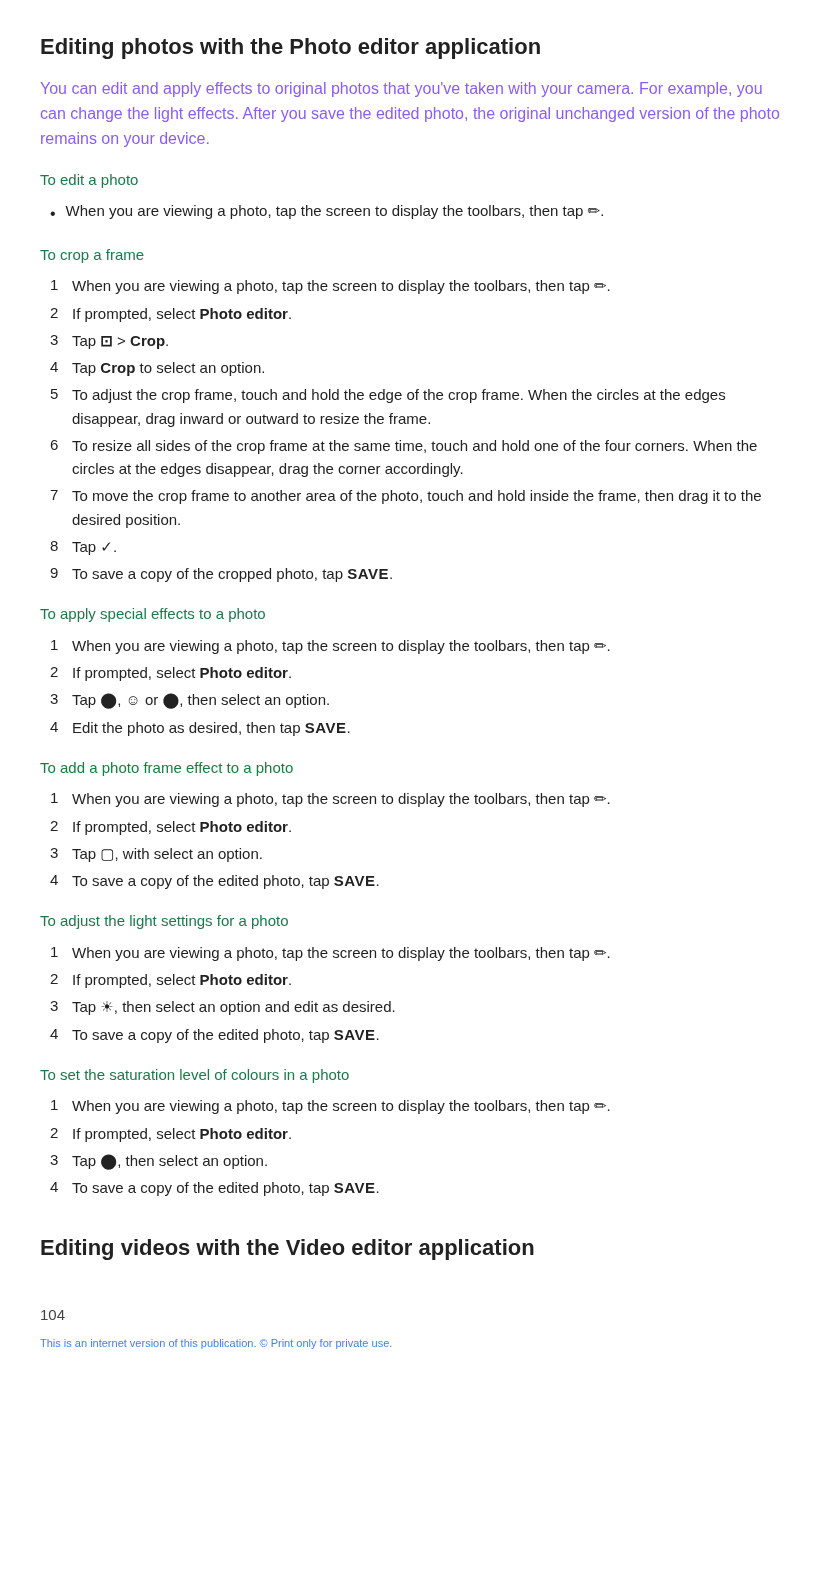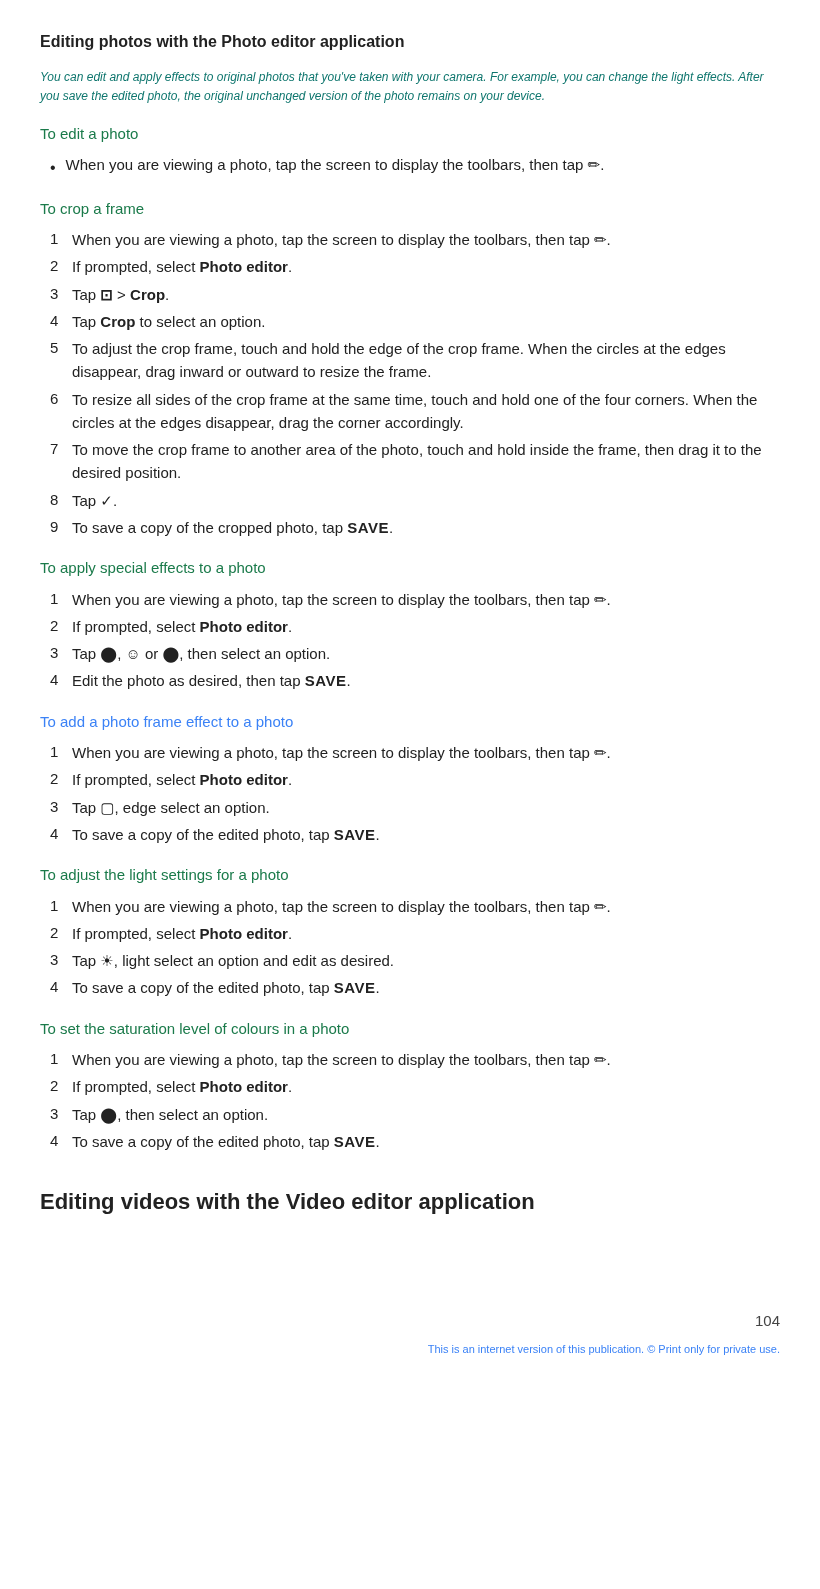--- a/index.html
+++ b/index.html
@@ -9,36 +9,35 @@
       background: #ffffff;
       font-family: Arial, Helvetica, sans-serif;
       font-size: 15px;
       color: #222;
       line-height: 1.5;
     }
     .page {
       padding: 30px 40px 60px 40px;
     }
     h1.section-title {
-      font-size: 16px;
+      font-size: 22px;
       font-weight: bold;
       margin-bottom: 14px;
     }
     h2.section-title {
       font-size: 22px;
       font-weight: bold;
       margin-top: 32px;
       margin-bottom: 14px;
     }
     .intro-text {
-      font-size: 12px;
-      color: #0f766e;
+      font-size: 16px;
+      color: #8b5cf6;
       margin-bottom: 18px;
       line-height: 1.55;
-      font-style: italic;
     }
     .subsection-title {
       color: #1a7a4a;
       font-size: 15px;
       margin-top: 18px;
       margin-bottom: 8px;
       font-weight: normal;
     }
     .bullet-list {
       list-style: none;
@@ -70,22 +69,22 @@
     }
     ol.steps li .step-text {
       flex: 1;
       font-size: 15px;
       line-height: 1.55;
     }
     .bold-word {
       font-weight: bold;
     }
     .page-footer {
-      margin-top: 92px;
-      text-align: right;
+      margin-top: 40px;
+      text-align: left;
     }
     .page-number {
       font-size: 15px;
       color: #444;
       margin-bottom: 8px;
     }
     .footer-note {
       font-size: 11px;
       color: #3b82f6;
     }
@@ -166,53 +165,53 @@
     <li>
       <span class="step-num">3</span>
       <span class="step-text">Tap ⬤, ☺ or ⬤, then select an option.</span>
     </li>
     <li>
       <span class="step-num">4</span>
       <span class="step-text">Edit the photo as desired, then tap <span class="save-word">SAVE</span>.</span>
     </li>
   </ol>
 
-  <p class="subsection-title" style="color: #3b82f6;">To add a photo frame effect to a photo</p>
-  <ol class="steps">
-    <li>
-      <span class="step-num">1</span>
-      <span class="step-text">When you are viewing a photo, tap the screen to display the toolbars, then tap <span>✏</span>.</span>
-    </li>
-    <li>
-      <span class="step-num">2</span>
-      <span class="step-text">If prompted, select <span class="bold-word">Photo editor</span>.</span>
-    </li>
-    <li>
-      <span class="step-num">3</span>
-      <span class="step-text">Tap ▢, edge select an option.</span>
+  <p class="subsection-title" style="color: #15803d;">To add a photo frame effect to a photo</p>
+  <ol class="steps">
+    <li>
+      <span class="step-num">1</span>
+      <span class="step-text">When you are viewing a photo, tap the screen to display the toolbars, then tap <span>✏</span>.</span>
+    </li>
+    <li>
+      <span class="step-num">2</span>
+      <span class="step-text">If prompted, select <span class="bold-word">Photo editor</span>.</span>
+    </li>
+    <li>
+      <span class="step-num">3</span>
+      <span class="step-text">Tap ▢, with select an option.</span>
     </li>
     <li>
       <span class="step-num">4</span>
       <span class="step-text">To save a copy of the edited photo, tap <span class="save-word">SAVE</span>.</span>
     </li>
   </ol>
 
   <p class="subsection-title" style="color: rgb(26, 122, 74);">To adjust the light settings for a photo</p>
   <ol class="steps">
     <li>
       <span class="step-num">1</span>
       <span class="step-text">When you are viewing a photo, tap the screen to display the toolbars, then tap <span>✏</span>.</span>
     </li>
     <li>
       <span class="step-num">2</span>
       <span class="step-text">If prompted, select <span class="bold-word">Photo editor</span>.</span>
     </li>
     <li>
       <span class="step-num">3</span>
-      <span class="step-text">Tap ☀, light select an option and edit as desired.</span>
+      <span class="step-text">Tap ☀, then select an option and edit as desired.</span>
     </li>
     <li>
       <span class="step-num">4</span>
       <span class="step-text">To save a copy of the edited photo, tap <span class="save-word">SAVE</span>.</span>
     </li>
   </ol>
 
   <p class="subsection-title" style="color: rgb(26, 122, 74);">To set the saturation level of colours in a photo</p>
   <ol class="steps">
     <li>

